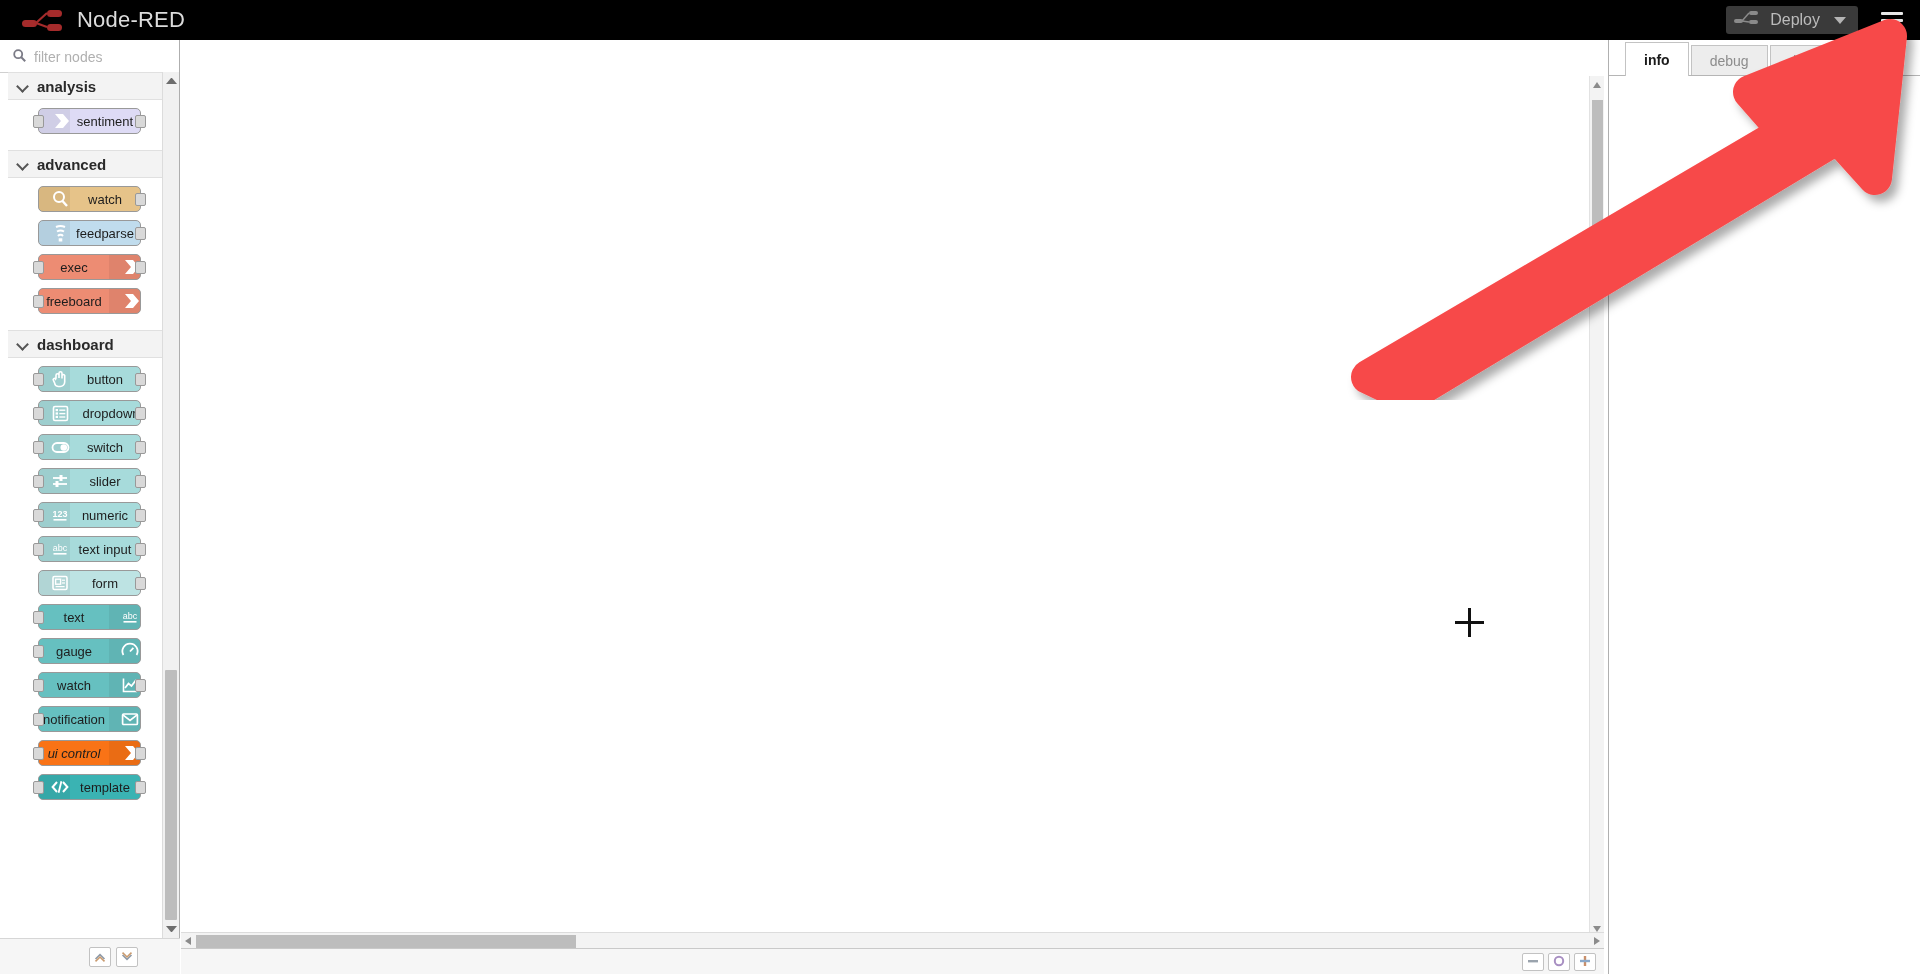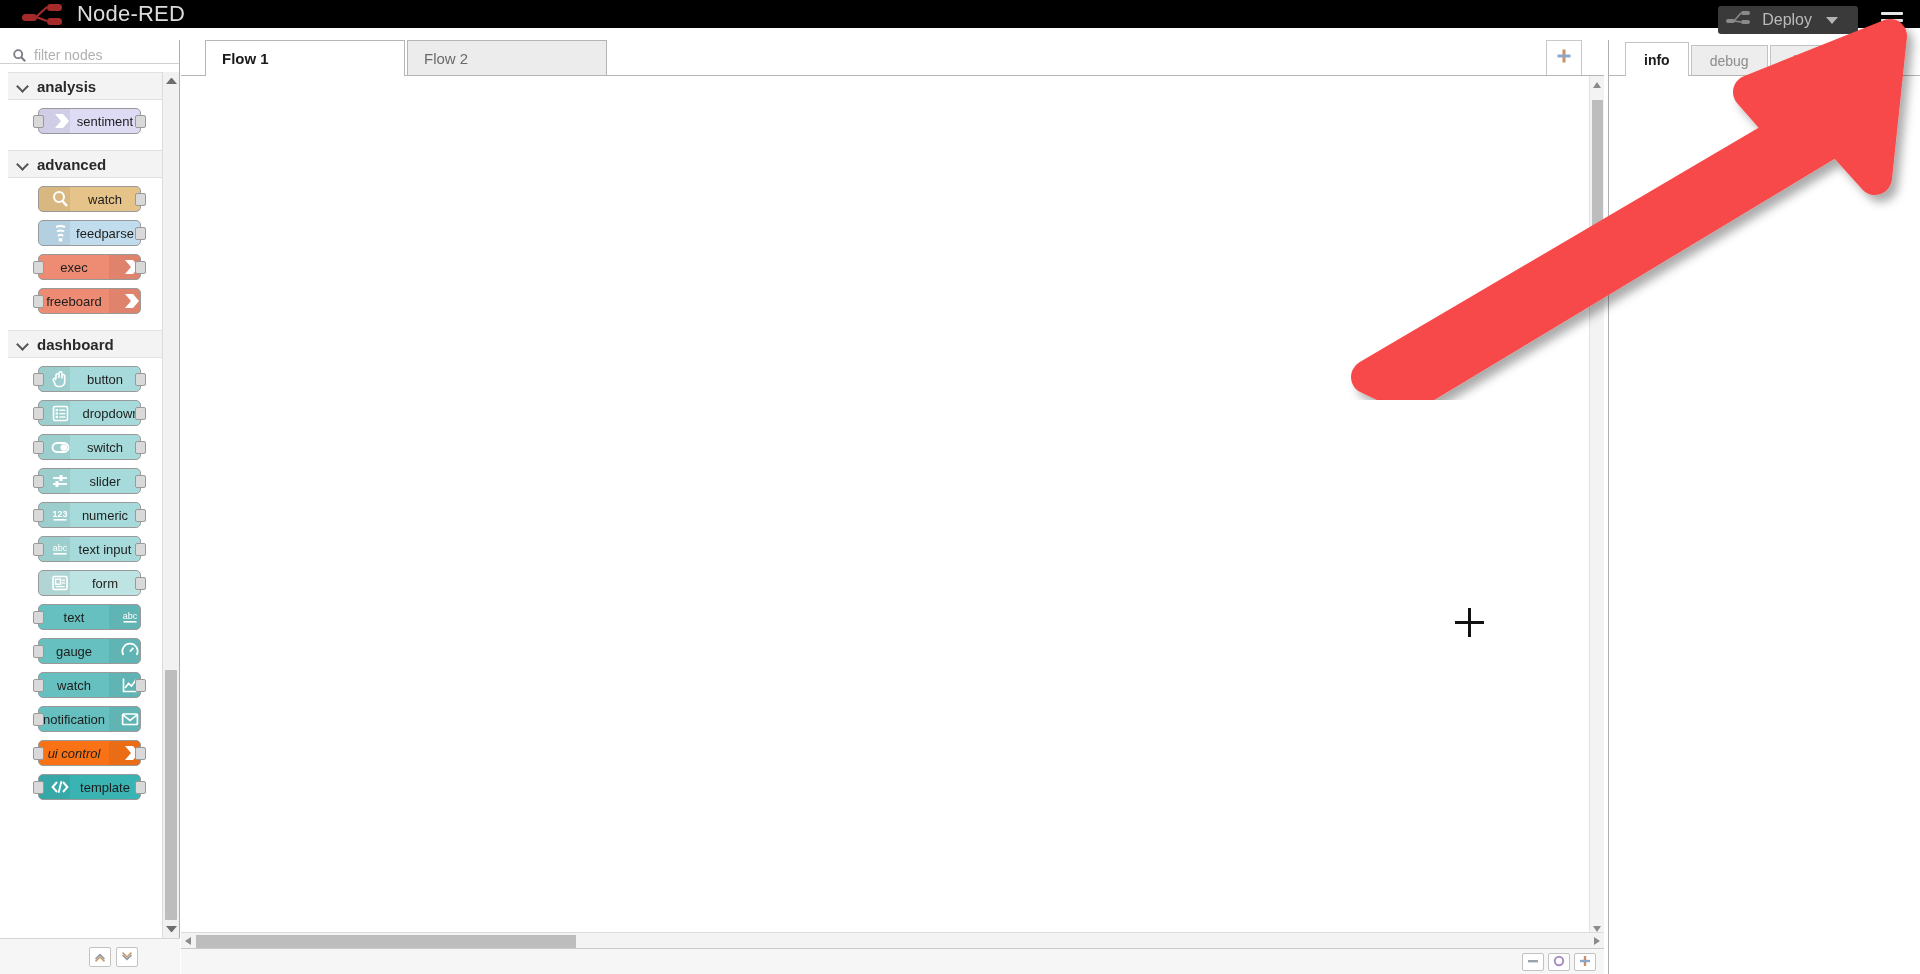--- a/index.html
+++ b/index.html
@@ -8,39 +8,39 @@
     width: 1920px; height: 974px;
     overflow: hidden;
     font-family: "Liberation Sans", sans-serif;
     background: #fff;
   }
   #app { position: relative; width: 1920px; height: 974px; }
 
   
   .header {
     position: absolute; top: 0; left: 0;
-    width: 1920px; height: 28px;
+    width: 1920px; height: 40px;
     background: #000;
     display: flex; align-items: center;
   }
   .brand { display: flex; align-items: center; padding-left: 22px; }
   .brand-label {
     color: #dcdcdc; font-size: 22px; letter-spacing: .2px;
     margin-left: 13px; font-weight: 400;
   }
   .logo-svg { display: block; }
 
   .header-right {
     position: absolute; right: 0; top: 0; height: 40px;
     display: flex; align-items: center;
   }
   .deploy-btn {
     display: flex; align-items: center;
     background: #3a3a3a; height: 28px;
-    border-radius: 3px; padding: 0 12px 0 8px;
+    border-radius: 3px; padding: 0 4px 0 8px;
     margin-right: 14px; cursor: pointer;
   }
   .deploy-label {
     color: #bbb; font-size: 16px; padding: 0 14px 0 10px;
   }
   .deploy-caret {
     width: 0; height: 0;
     border-left: 6px solid transparent;
     border-right: 6px solid transparent;
     border-top: 7px solid #b4b4b4;
@@ -58,23 +58,23 @@
   }
 
   
   .palette {
     position: absolute; left: 0; top: 40px;
     width: 180px; height: 934px;
     background: #fff;
     border-right: 1px solid #aeaeae;
   }
   .filter-box {
-    position: relative; height: 24px;
+    position: relative; height: 33px;
     border-bottom: 1px solid #d0d0d0;
-    display: flex; align-items: flex-start;
+    display: flex; align-items: flex-end;
     background: #fff;
   }
   .filter-input {
     border: none; outline: none;
     font-size: 14px; color: #444;
     padding-left: 34px; width: 100%;
     height: 30px; background: transparent;
     font-family: "Liberation Sans", sans-serif;
   }
   .filter-input::placeholder { color: #b0b0b0; }
@@ -619,36 +619,20 @@
           <svg width="12" height="10" viewBox="0 0 12 10">
             <path d="M1.5 3 L6 7.4 L10.5 3" fill="none" stroke="#8f9aa8" stroke-width="1.6"></path>
             <path d="M1.5 0.6 L6 5 L10.5 0.6" fill="none" stroke="#c99a6e" stroke-width="1.6"></path>
           </svg>
         </span>
       </div>
     </div>
   </div>
 
   <div class="workspace">
-    <div class="tabbar" id="flow-tabbar">
-      <div class="ftab active">
-          <span>Flow 1</span>
-        </div>
-        <div class="ftab">
-          <span>Flow 2</span>
-        </div>
-        <div class="tab-add">
-        <span>
-          <svg width="16" height="16" viewBox="0 0 16 16">
-            <rect x="6.5" y="1.5" width="3" height="13" fill="#c98f6a"></rect>
-            <rect x="1.5" y="6.5" width="13" height="3" fill="#8aa8c9"></rect>
-          </svg>
-        </span>
-      </div>
-    </div>
 
     <div class="canvas">
       <div class="crosshair"></div>
     </div>
 
     <div class="cv-sb">
       <div class="a-up"></div>
       <div class="thumb"></div>
       <div class="a-dn"></div>
     </div>

